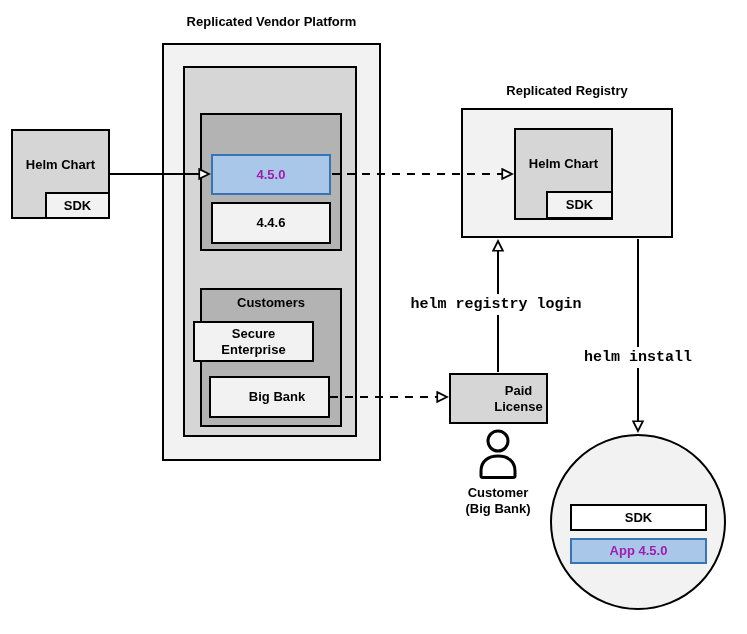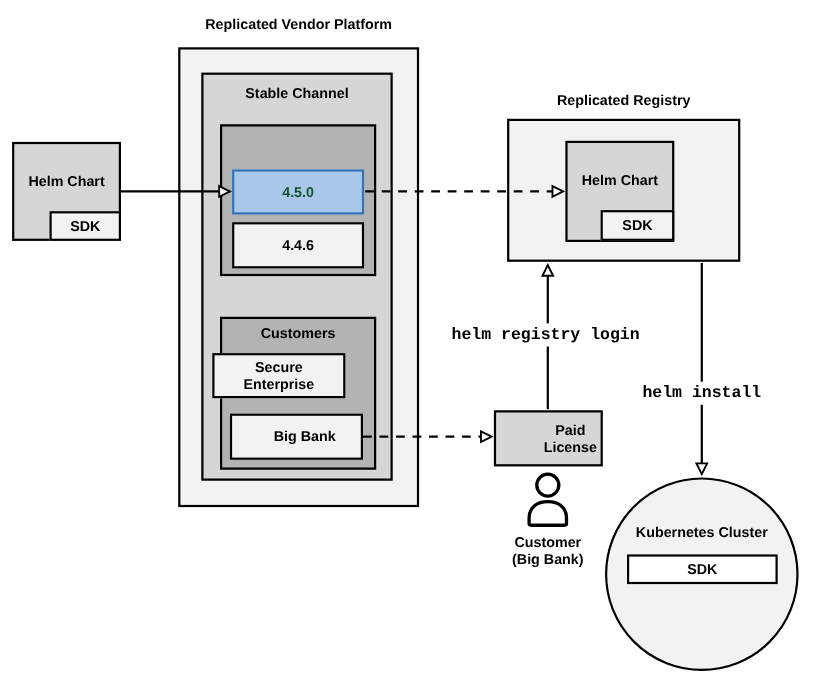--- a/index.html
+++ b/index.html
@@ -19,21 +19,21 @@
   }
   .box {
     position: absolute;
     box-sizing: border-box;
     border: 2px solid #000000;
   }
   .fill-light  { background: #f2f2f2; }
   .fill-medium { background: #d6d6d6; }
   .fill-dark   { background: #b3b3b3; }
   .fill-white  { background: #ffffff; }
-  .fill-blue   { background: #a9c7e8; border-color: #3674b5; color: #14532d; }
+  .fill-blue   { background: #a9c7e8; border-color: #3674b5; color: #a21caf; }
 
   .center-label {
     display: flex;
     align-items: center;
     justify-content: center;
     text-align: center;
     font-size: 13px;
     line-height: 16px;
   }
   .free-label {
@@ -74,21 +74,20 @@
 </head>
 <body>
 
 <div class="canvas">
 
   <div class="free-label" style="left:162px; top:14px; width:219px;">Replicated Vendor Platform</div>
 
   <div class="box fill-light z1" style="left:162px; top:43px; width:219px; height:418px;"></div>
 
   <div class="box fill-medium z2" style="left:183px; top:66px; width:174px; height:371px;"></div>
-  <div class="free-label z2" style="left:183px; top:77px; width:174px; z-index:2;">Stable Channel</div>
 
   <div class="box fill-dark z3" style="left:200px; top:113px; width:142px; height:138px;"></div>
 
   <div class="box fill-blue center-label z4" style="left:211px; top:154px; width:120px; height:41px;">4.5.0</div>
   <div class="box fill-light center-label z4" style="left:211px; top:202px; width:120px; height:42px;">4.4.6</div>
 
   <div class="box fill-dark z3" style="left:200px; top:288px; width:142px; height:139px;"></div>
   <div class="free-label" style="left:200px; top:295px; width:142px; z-index:3;">Customers</div>
 
   <div class="box fill-light center-label z4" style="left:193px; top:321px; width:121px; height:41px;text-align:center;">
@@ -107,22 +106,22 @@
   <div class="box fill-medium center-label z1" style="left:449px; top:373px; width:99px; height:51px;padding-left:40px;">
     <span class="narrow" style="max-width:60px;">Paid License</span>
   </div>
 
   <div class="free-label" style="left:448px; top:485px; width:100px;">
     <div>Customer</div>
     <div>(Big Bank)</div>
   </div>
 
   <div class="circle z1" style="left:550px; top:434px; width:176px; height:176px;"></div>
-  <div class="free-label" style="left:550px; top:476px; width:176px; z-index:2;">Kubernetes Cluster</div>
   <div class="box fill-white center-label z2" style="left:570px; top:504px; width:137px; height:27px;">SDK</div>
+  <div class="box fill-blue center-label z2" style="left:570px; top:538px; width:137px; height:26px;">App 4.5.0</div>
 
   <div class="mono-label" style="left:400px; top:294px; width:192px;text-align:center;">helm registry login</div>
   <div class="mono-label" style="left:578px; top:347px; width:120px;">helm install</div>
 
   <svg class="overlay" width="747" height="634" viewBox="0 0 747 634">
     <defs>
       <marker id="arrowOpen" viewBox="0 0 12 12" refX="10.5" refY="6" markerWidth="13" markerHeight="13" markerUnits="userSpaceOnUse" orient="auto-start-reverse">
         <path d="M1.5 1.5 L10.5 6 L1.5 10.5 Z" fill="#ffffff" stroke="#000000" stroke-width="1.6"></path>
       </marker>
     </defs>

